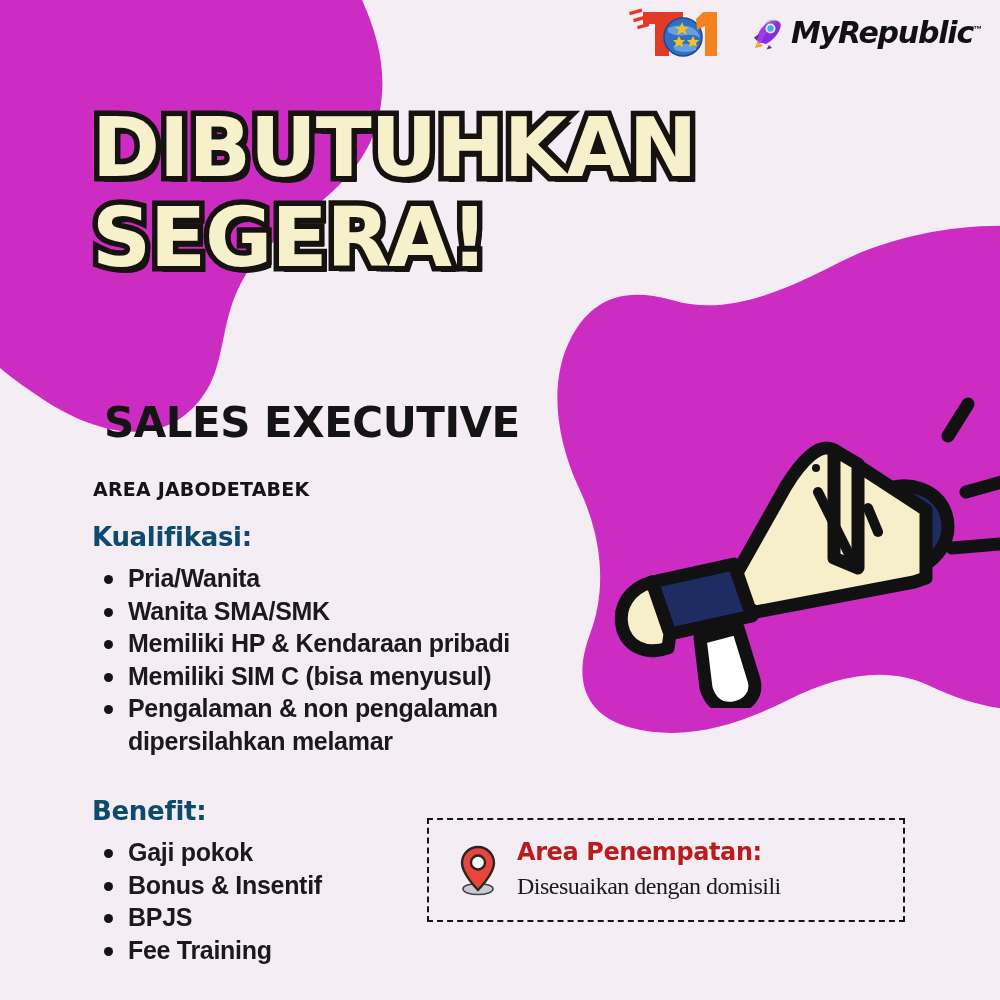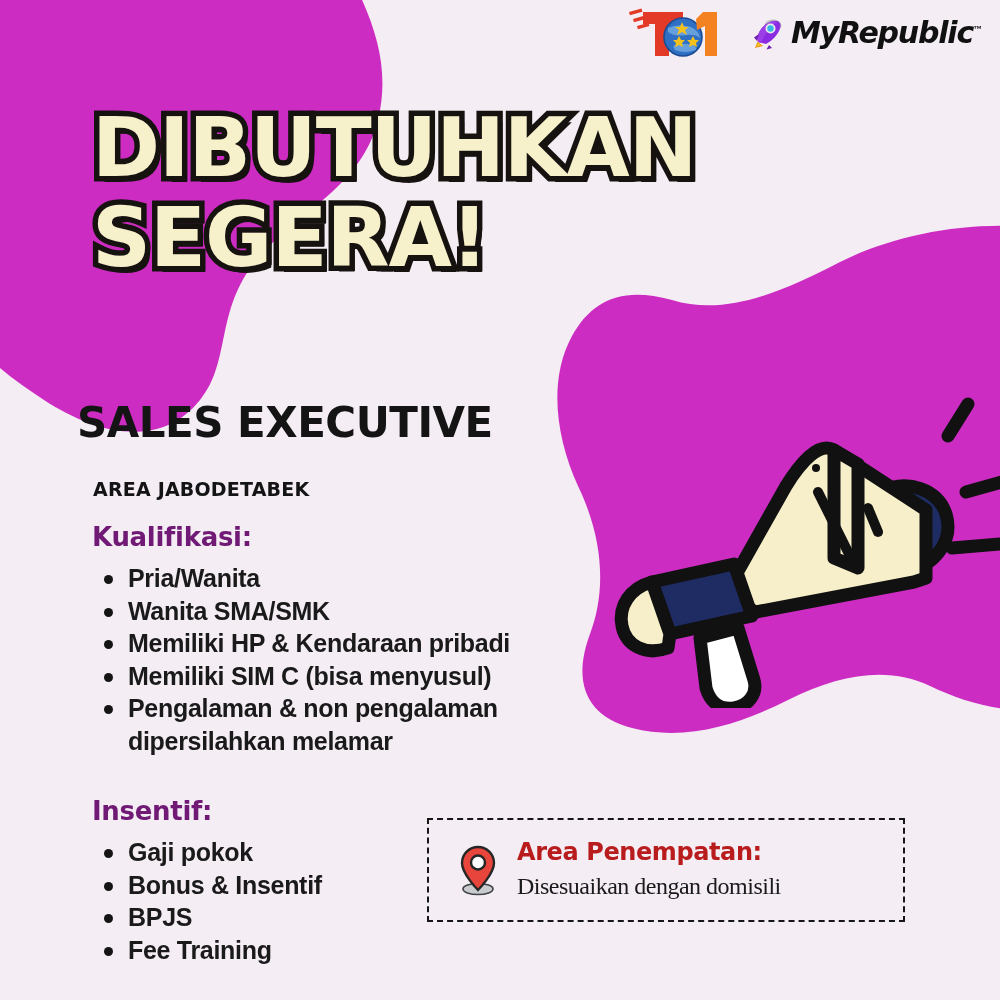--- a/index.html
+++ b/index.html
@@ -86,21 +86,21 @@
     paint-order: stroke fill;
     text-shadow: 5px 6px 0 #16120F;
   }
   .headline-line.l2 {
     margin-top: 10px;
   }
 
   
   .job-title {
     position: absolute;
-    left: 77px;
+    left: 104px;
     top: 398px;
     font-family: "DejaVu Sans", sans-serif;
     font-weight: bold;
     font-size: 42px;
     letter-spacing: -0.5px;
     color: #141414;
     z-index: 20;
     white-space: nowrap;
   }
   .job-area {
@@ -114,21 +114,21 @@
     color: #141414;
     z-index: 20;
     white-space: nowrap;
   }
 
   
   .section-heading {
     font-family: "DejaVu Sans", sans-serif;
     font-weight: bold;
     font-size: 26px;
-    color: #701a75;
+    color: #0c4a6e;
     letter-spacing: -0.3px;
     margin: 0 0 10px 0;
   }
   .bullet-list {
     list-style: none;
     margin: 0;
     padding: 0;
   }
   .bullet-list li {
     position: relative;
@@ -323,21 +323,21 @@
       <li>Pria/Wanita</li>
       <li>Wanita SMA/SMK</li>
       <li>Memiliki HP &amp; Kendaraan pribadi</li>
       <li>Memiliki SIM C (bisa menyusul)</li>
       <li>Pengalaman &amp; non pengalaman</li>
       <li class="cont">dipersilahkan melamar</li>
     </ul>
   </div>
 
   <div id="benefits">
-    <div class="section-heading">Insentif:</div>
+    <div class="section-heading">Benefit:</div>
     <ul class="bullet-list">
       <li>Gaji pokok</li>
       <li>Bonus &amp; Insentif</li>
       <li>BPJS</li>
       <li>Fee Training</li>
     </ul>
   </div>
 
   <div id="placement-box">
     <div class="pin-wrap">

